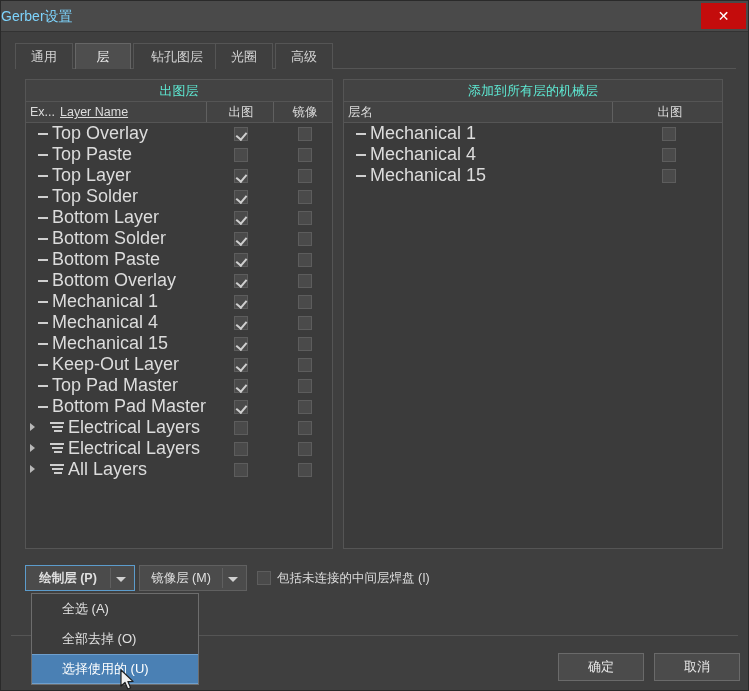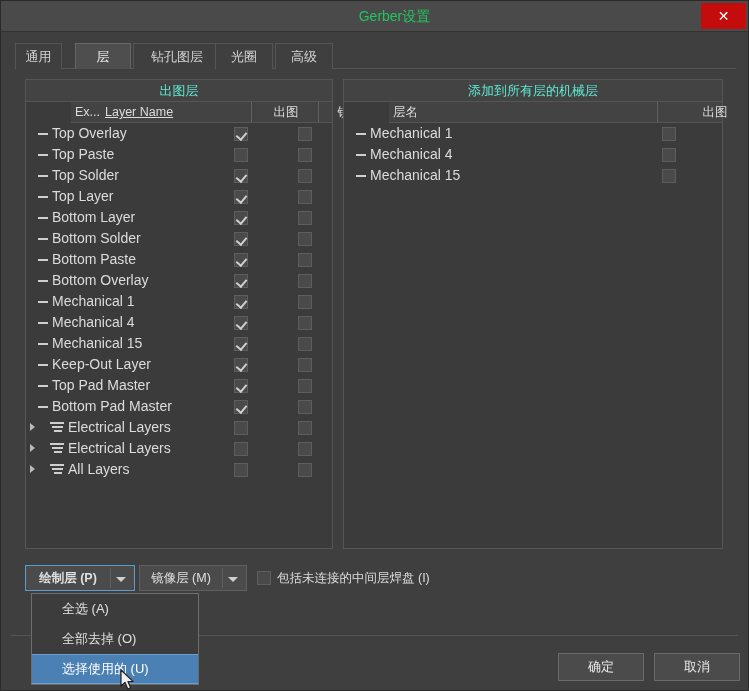--- a/index.html
+++ b/index.html
@@ -20,24 +20,22 @@
   .titlebar {
     position: relative;
     height: 31px;
     background: #4a4a4a;
     border-bottom: 1px solid #333;
   }
   .title-text {
     position: absolute;
     left: 0; right: 0; top: 0;
     line-height: 31px;
-    text-align: center;
-    color: #22c55e;
+    color: #7dd3fc;
     font-size: 14px;
-    padding-left: 40px;
   }
   .close-btn {
     position: absolute;
     right: 2px; top: 2px;
     width: 45px; height: 26px;
     background: #c40c0c;
     color: #fff;
     font-size: 14px;
     line-height: 26px;
     text-align: center;
@@ -85,41 +83,40 @@
     background: #434343;
     border-bottom: 1px solid #555;
   }
   .col-head {
     position: relative;
     height: 21px;
     background: #434343;
     border-bottom: 1px solid #555;
     color: #dcdcdc;
     font-size: 12.5px;
-    margin-left: 45px;
   }
   .col-head > div {
     position: absolute;
     top: 0; height: 20px; line-height: 20px;
   }
   .col-sep {
     position: absolute;
     top: 3px; height: 14px; width: 1px;
     background: #606060;
   }
 
   .list {
     position: absolute;
     left: 0; right: 0; top: 43px; bottom: 0;
     overflow: hidden;
   }
   .row {
     position: relative;
     height: 21px;
-    font-size: 14px;
+    font-size: 18px;
     color: #dcdcdc;
   }
   .row-label {
     position: absolute;
     left: 26px; top: 0;
     height: 21px; line-height: 21px;
     white-space: nowrap;
   }
   .row.group .row-label { left: 42px; }
 
@@ -272,21 +269,21 @@
 <body>
 
 <div class="window">
 
   <div class="titlebar">
     <div class="title-text">Gerber设置</div>
     <div class="close-btn">✕</div>
   </div>
 
   <div class="tabbar" id="tabbar">
-      <div class="tab" style="left: 0px; width: 47px;">通用</div>
+      <div class="tab" style="left: 0px; width: 58px;">通用</div>
       <div class="tab active" style="left: 60px; width: 56px;">层</div>
       <div class="tab" style="left: 118px; width: 88px;">钻孔图层</div>
       <div class="tab" style="left: 200px; width: 58px;">光圈</div>
       <div class="tab" style="left: 260px; width: 58px;">高级</div>
     </div>
 
   <div class="panel" id="left-panel" style="left:24px; top:78px; width:308px; height:470px;">
     <div class="panel-title">出图层</div>
     <div class="col-head">
       <div style="left:4px;">Ex...</div>
@@ -304,27 +301,27 @@
           <div class="cb" style="left: 272px;"></div>
         </div>
         <div class="row">
           <div class="dash-icon"></div>
           <div class="row-label">Top Paste</div>
           <div class="cb" style="left: 208px;"></div>
           <div class="cb" style="left: 272px;"></div>
         </div>
         <div class="row">
           <div class="dash-icon"></div>
+          <div class="row-label">Top Layer</div>
+          <div class="cb checked" style="left: 208px;"></div>
+          <div class="cb" style="left: 272px;"></div>
+        </div>
+        <div class="row">
+          <div class="dash-icon"></div>
           <div class="row-label">Top Solder</div>
-          <div class="cb checked" style="left: 208px;"></div>
-          <div class="cb" style="left: 272px;"></div>
-        </div>
-        <div class="row">
-          <div class="dash-icon"></div>
-          <div class="row-label">Top Layer</div>
           <div class="cb checked" style="left: 208px;"></div>
           <div class="cb" style="left: 272px;"></div>
         </div>
         <div class="row">
           <div class="dash-icon"></div>
           <div class="row-label">Bottom Layer</div>
           <div class="cb checked" style="left: 208px;"></div>
           <div class="cb" style="left: 272px;"></div>
         </div>
         <div class="row">

